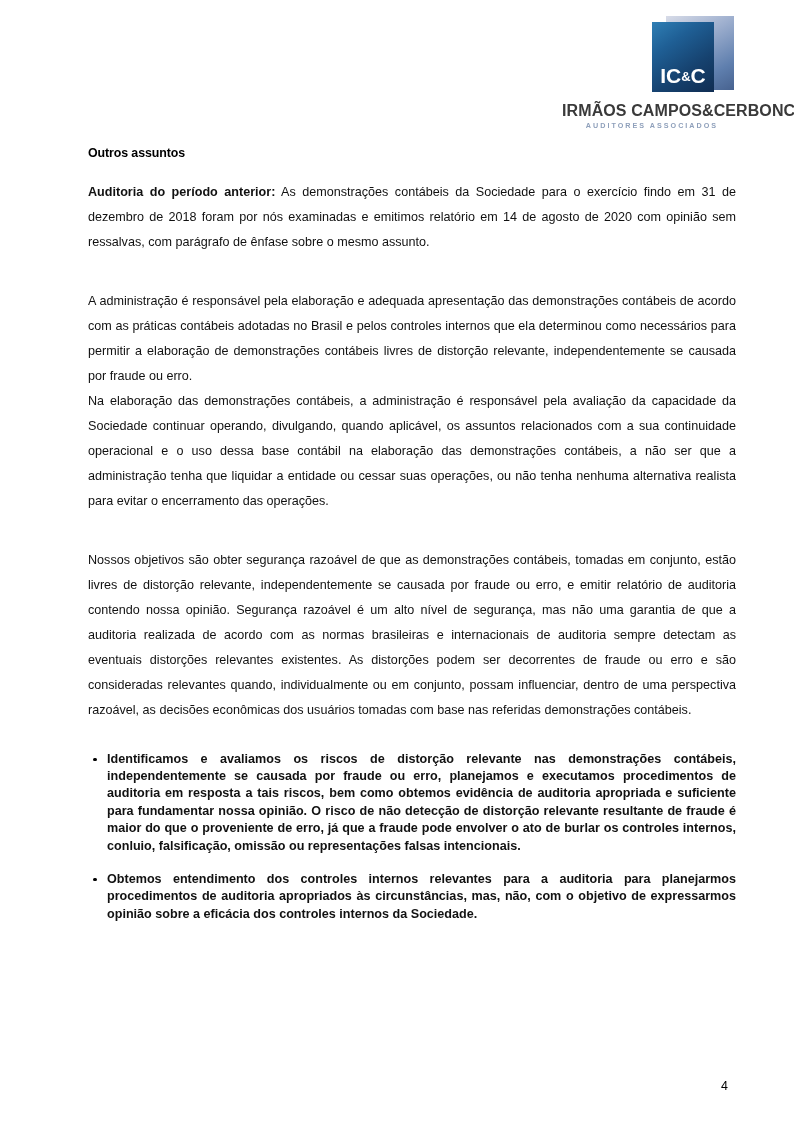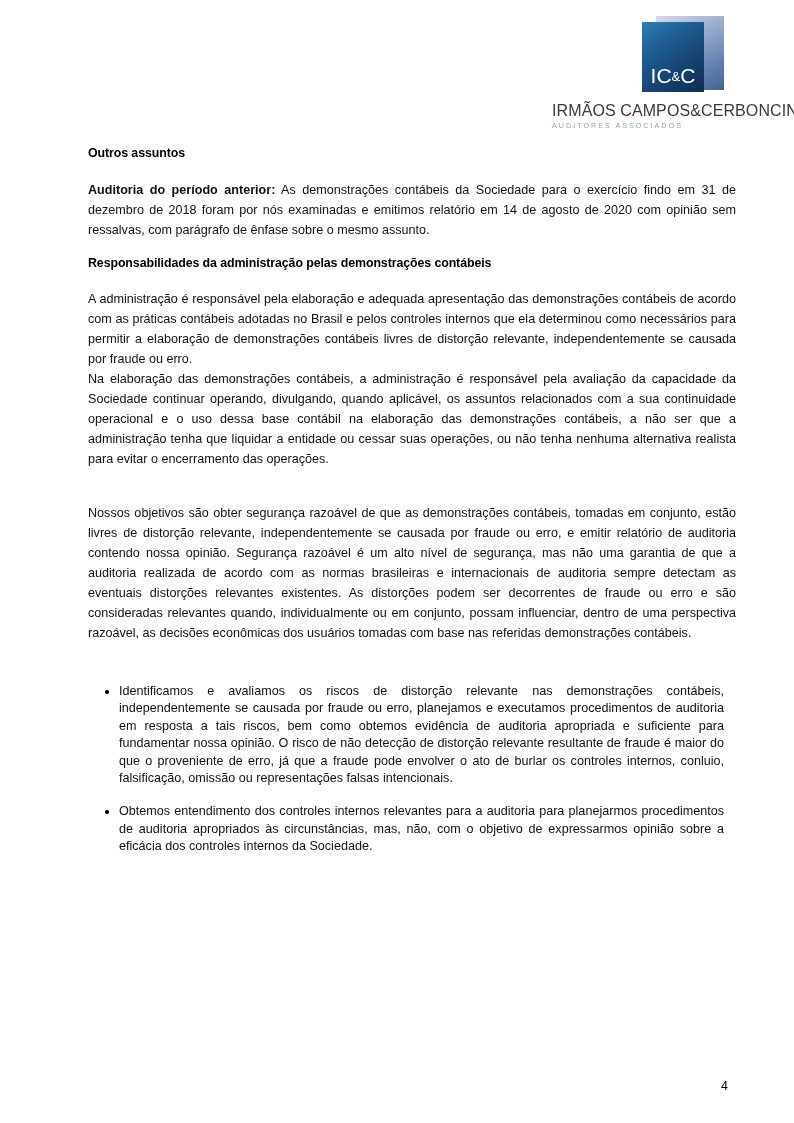--- a/index.html
+++ b/index.html
@@ -13,23 +13,24 @@
     font-family: "Liberation Sans", sans-serif;
     color: #000000;
     position: relative;
     overflow: hidden;
   }
 
   
   .logo-block {
     position: absolute;
     top: 16px;
-    right: 62px;
+    right: 52px;
     width: 180px;
     height: 104px;
+    font-weight: bold;
   }
   .logo-mark {
     position: relative;
     width: 92px;
     height: 82px;
     margin: 0 0 0 auto;
     margin-right: 6px;
   }
   .logo-square-back {
     position: absolute;
@@ -67,21 +68,21 @@
     margin-top: 4px;
     text-align: right;
     font-family: "Liberation Sans", sans-serif;
     font-size: 16px;
     letter-spacing: 0.1px;
     color: #3a3a3a;
     white-space: nowrap;
   }
   .logo-sub {
     margin-top: 1px;
-    text-align: left;
+    text-align: center;
     font-family: "Liberation Sans", sans-serif;
     font-size: 7.2px;
     letter-spacing: 2.0px;
     color: #8fa0bb;
     white-space: nowrap;
   }
 
   
   .doc {
     position: absolute;
@@ -94,37 +95,38 @@
     font-size: 12.4px;
     font-weight: bold;
     margin: 0;
     padding: 0;
     line-height: 1.25;
     letter-spacing: -0.1px;
   }
   p.body-text {
     font-family: "Liberation Sans", sans-serif;
     font-size: 12.6px;
-    line-height: 20px;
+    line-height: 25px;
     margin: 0;
     padding: 0;
     text-align: justify;
     color: #111111;
   }
   p.body-text .lead {
     font-weight: bold;
   }
   .gap-18 { height: 18px; }
   .gap-14 { height: 14px; }
   .gap-16 { height: 16px; }
 
   ul.bullets {
     list-style: none;
-    margin: 12px;
-    padding: 0;
+    margin: 0;
+    padding: 0;
+    font-weight: bold;
   }
   ul.bullets > li {
     position: relative;
     padding-left: 19px;
     margin: 0 0 16px 0;
     font-family: "Liberation Sans", sans-serif;
     font-size: 12.6px;
     line-height: 17.4px;
     text-align: justify;
     color: #111111;
@@ -166,21 +168,20 @@
 <div class="doc">
 
   <h2 class="section-head">Outros assuntos</h2>
 
   <div class="gap-18"></div>
 
   <p class="body-text"><span class="lead">Auditoria do período anterior:</span><span> As demonstrações contábeis da Sociedade para o exercício findo em 31 de dezembro de 2018 foram por nós examinadas e emitimos relatório em 14 de agosto de 2020 com opinião sem ressalvas, com parágrafo de ênfase sobre o mesmo assunto.</span></p>
 
   <div class="gap-16"></div>
 
-  <h2 class="section-head">Responsabilidades da administração pelas demonstrações contábeis</h2>
 
   <div class="gap-18"></div>
 
   <p class="body-text">A administração é responsável pela elaboração e adequada apresentação das demonstrações contábeis de acordo com as práticas contábeis adotadas no Brasil e pelos controles internos que ela determinou como necessários para permitir a elaboração de demonstrações contábeis livres de distorção relevante, independentemente se causada por fraude ou erro.</p>
 
   <p class="body-text">Na elaboração das demonstrações contábeis, a administração é responsável pela avaliação da capacidade da Sociedade continuar operando, divulgando, quando aplicável, os assuntos relacionados com a sua continuidade operacional e o uso dessa base contábil na elaboração das demonstrações contábeis, a não ser que a administração tenha que liquidar a entidade ou cessar suas operações, ou não tenha nenhuma alternativa realista para evitar o encerramento das operações.</p>
 
   <div class="gap-16"></div>
 
 

